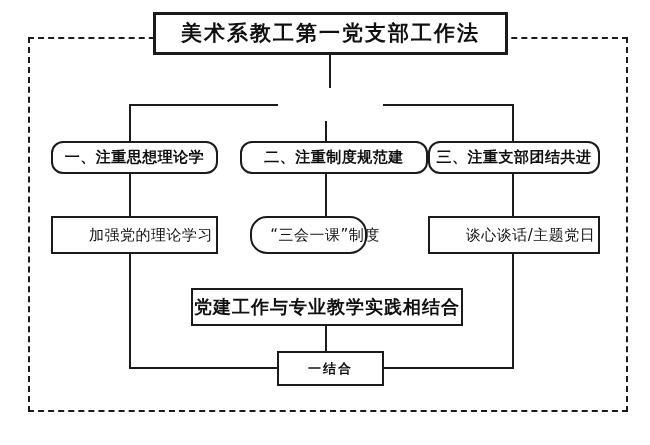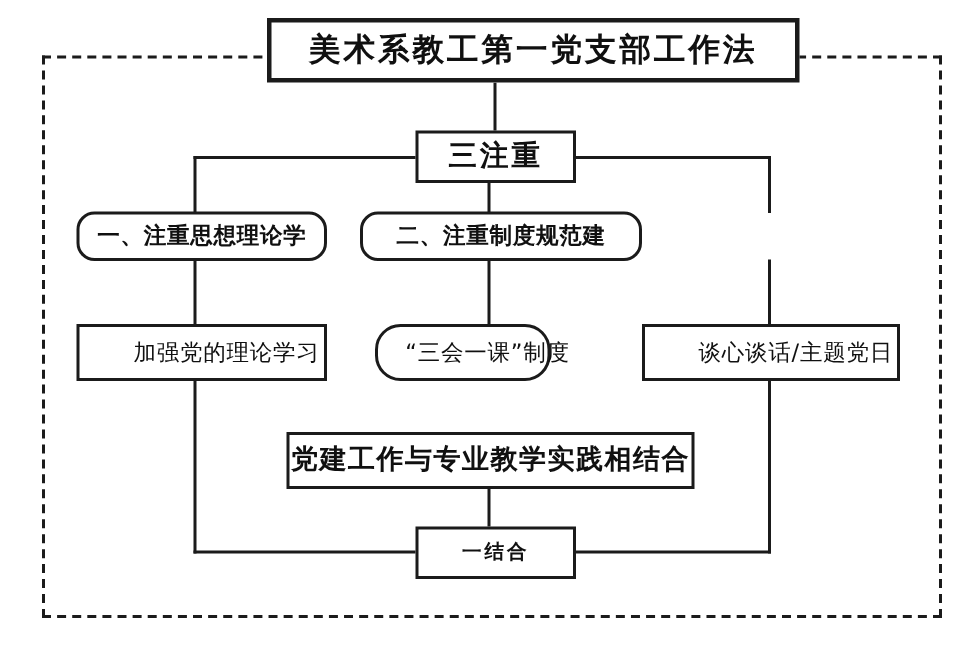--- a/index.html
+++ b/index.html
@@ -44,21 +44,21 @@
     justify-content: center;
     color: #101010;
     font-weight: bold;
     letter-spacing: 0.5px;
     line-height: 1;
     text-align: center;
     white-space: nowrap;
     z-index: 3;
   }
   .node.title {
-    left: 178px; top: 12px; width: 355px; height: 43px;
+    left: 153px; top: 12px; width: 355px; height: 43px;
     font-size: 21px;
     border-width: 3px;
     letter-spacing: 2px;
   }
   .node.hub-top {
     left: 277px; top: 87px; width: 107px; height: 35px;
     font-size: 19px;
     letter-spacing: 2px;
   }
   .node.pillar {
@@ -119,24 +119,24 @@
   <div class="line v" style="left:129px; top:253px; height:116px;"></div>
   <div class="line h" style="left:129px; top:367px; width:150px;"></div>
 
   <div class="line v" style="left:512px; top:253px; height:116px;"></div>
   <div class="line h" style="left:382px; top:367px; width:132px;"></div>
 
   <div class="line v" style="left:325px; top:325px; height:27px;"></div>
 
   <div class="node title">美术系教工第一党支部工作法</div>
 
-  <div class="node hub-top">三注重</div>
 
   <div class="node pillar pillar-1">一、注重思想理论学</div>
   <div class="node pillar pillar-2">二、注重制度规范建</div>
+  <div class="node pillar pillar-3">三、注重支部团结共进</div>
 
   <div class="node action action-1">加强党的理论学习</div>
   <div class="node action action-2">“三会一课”制度</div>
   <div class="node action action-3">谈心谈话/主题党日</div>
 
   <div class="node combine-wide">党建工作与专业教学实践相结合</div>
 
   <div class="node hub-bottom">一结合</div>
 
 </div>

